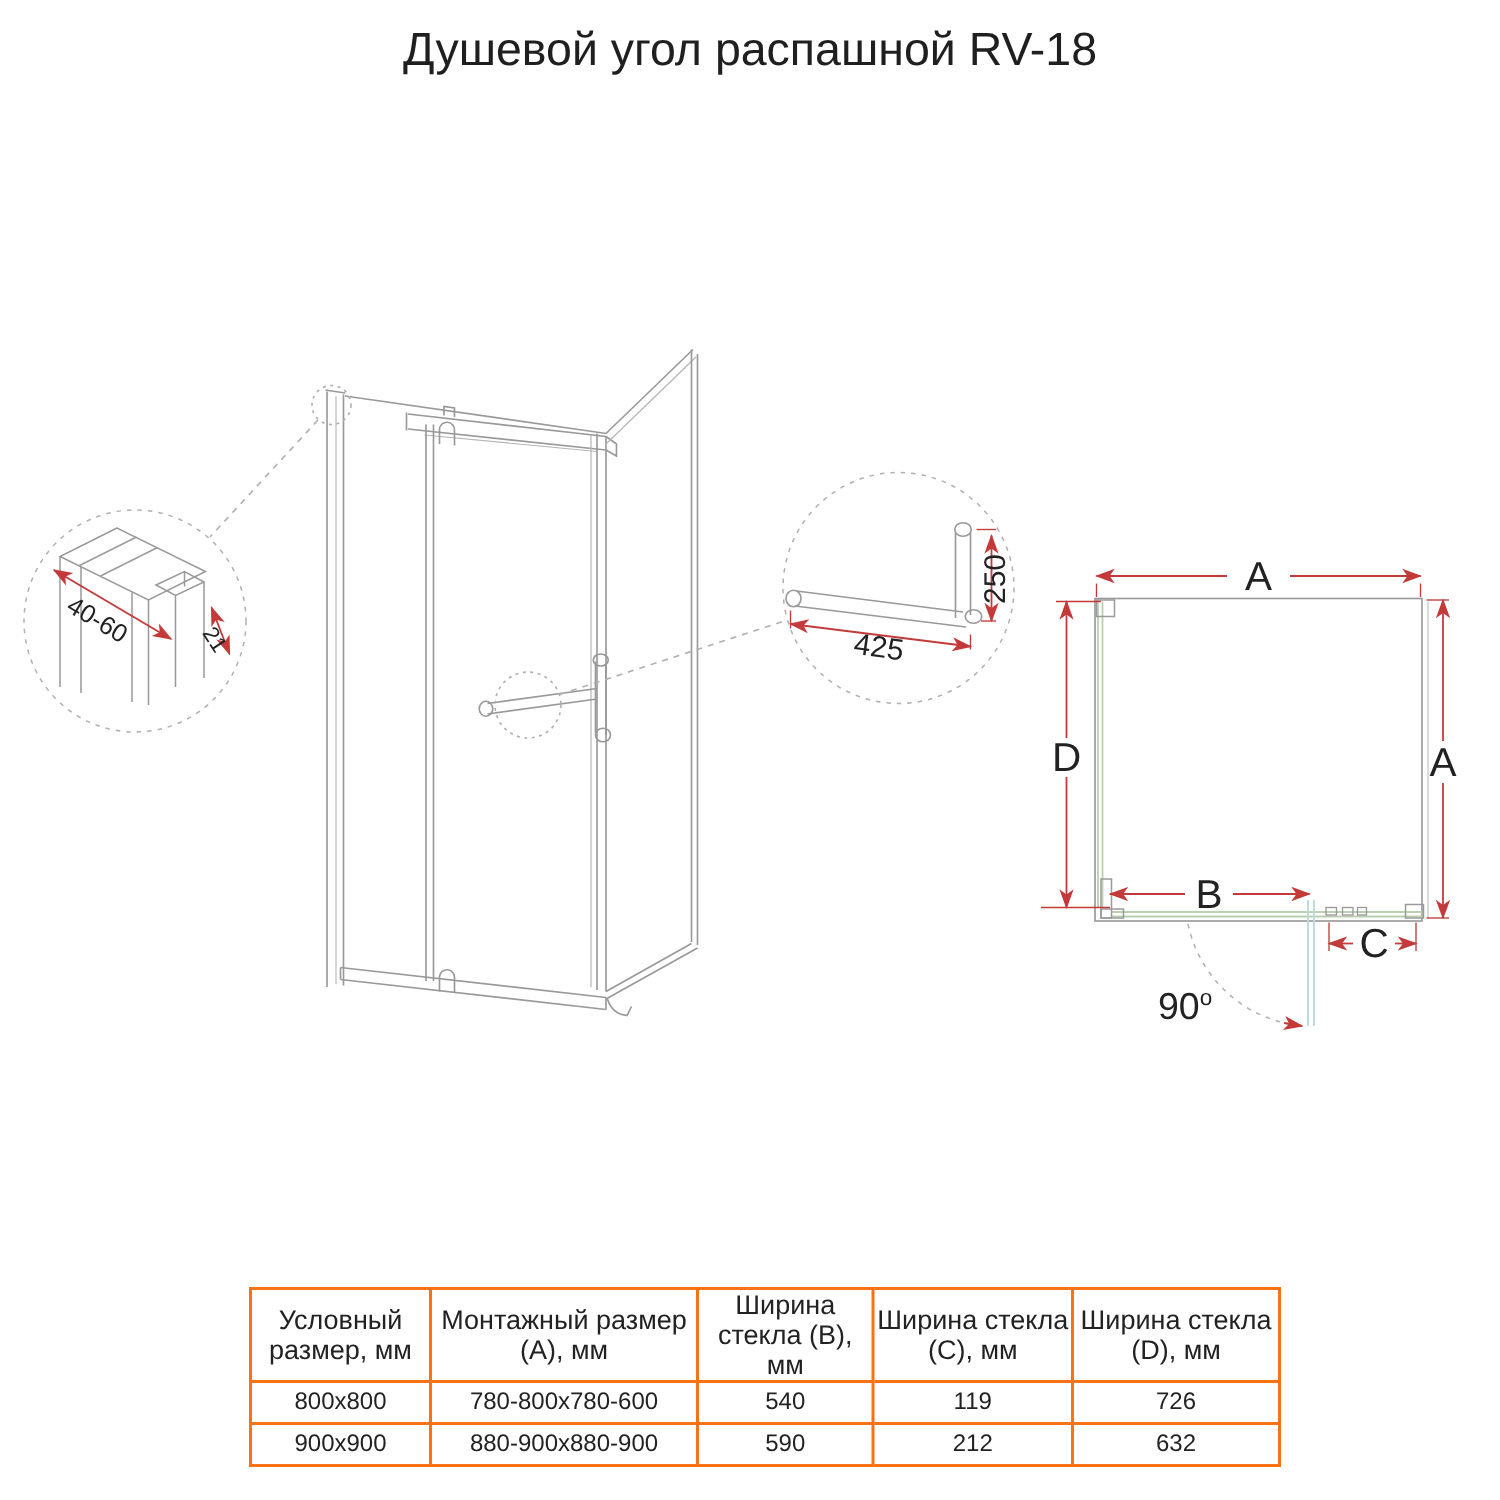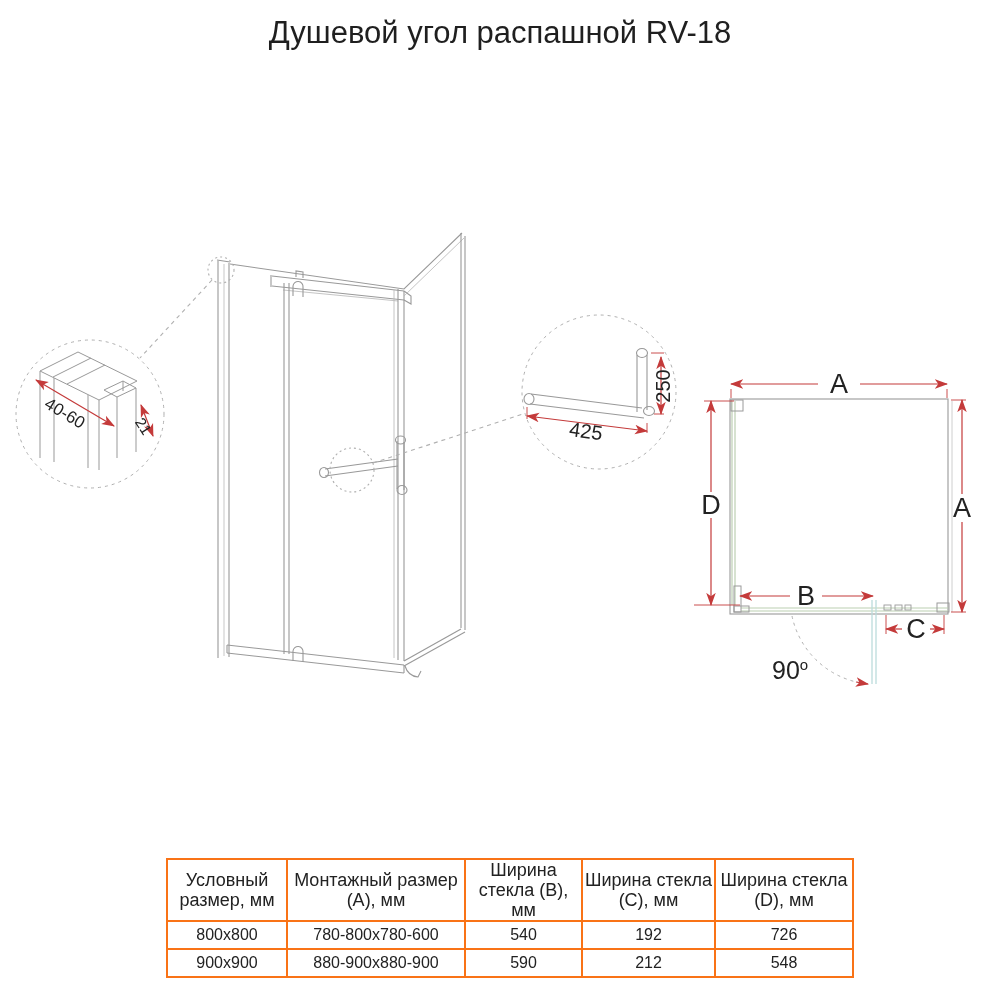--- a/index.html
+++ b/index.html
@@ -232,26 +232,26 @@
         <th>Ширина стекла (B), мм</th>
         <th>Ширина стекла (C), мм</th>
         <th>Ширина стекла (D), мм</th>
       </tr>
     </thead>
     <tbody>
       <tr>
         <td>800x800</td>
         <td>780-800x780-600</td>
         <td>540</td>
-        <td>192</td>
+        <td>119</td>
         <td>726</td>
       </tr>
       <tr>
         <td>900x900</td>
         <td>880-900x880-900</td>
         <td>590</td>
         <td>212</td>
-        <td>548</td>
+        <td>632</td>
       </tr>
     </tbody>
   </table>
 
 </div>
 
 </body></html>

